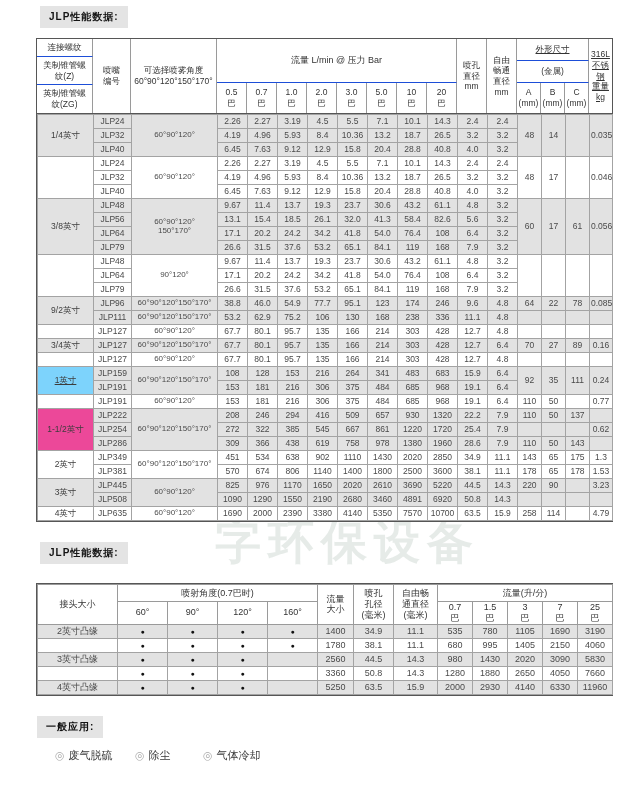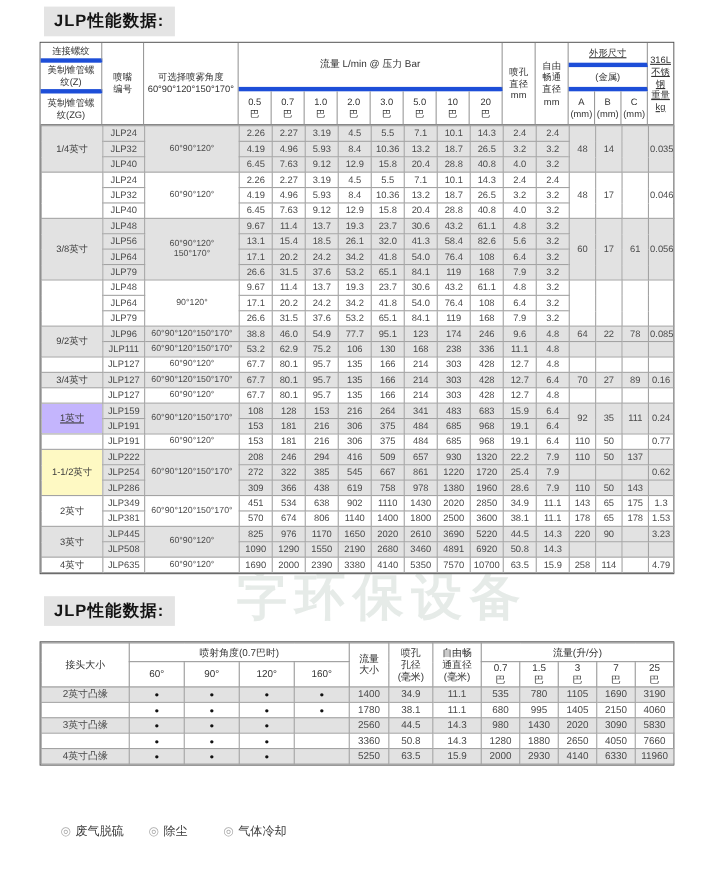--- a/index.html
+++ b/index.html
@@ -1,28 +1,28 @@
 <!DOCTYPE html>
 <html><head>
 <meta charset="utf-8">
 <style>
   html,body{margin:0;padding:0;background:#fff;}
   #page{position:relative;width:644px;height:793px;background:#fff;overflow:hidden;
         font-family:"Liberation Sans","DejaVu Sans",sans-serif;color:#333;}
   .sec-title{position:absolute;background:#e4e4e4;color:#141414;font-weight:bold;
-             font-size:15px;padding:4px 9px;letter-spacing:1px;}
+             font-size:10px;padding:4px 9px;letter-spacing:1px;}
   #watermark{position:absolute;left:215px;top:512px;font-size:46px;font-weight:bold;
              color:rgba(196,208,201,0.42);letter-spacing:7px;white-space:nowrap;}
 
   
   #t1{position:absolute;left:36px;top:38px;width:575px;border:1.5px solid #565656;box-sizing:content-box;background:#fff;}
   #t1-header{position:relative;height:74px;border-bottom:1px solid #565656;background:#fff;}
   .hc{position:absolute;box-sizing:border-box;display:flex;align-items:center;justify-content:center;
       text-align:center;font-size:8.5px;line-height:1.25;color:#333;white-space:pre-line;
-      border-right:1px solid #9a9a9a;border-bottom:4px solid #1d4ed8;}
+      border-right:1px solid #9a9a9a;border-bottom:1px solid #1d4ed8;}
   .hc.nb{border-bottom:none;} .hc.nr{border-right:none;text-decoration:underline;}
   .hrow{position:absolute;display:flex;}
   .hrow .hc{position:relative;height:100%;}
   #t1 table{border-collapse:collapse;table-layout:fixed;width:575px;}
   #t1 td{border:1px solid #a3a3a3;height:13px;padding:0 1px;text-align:center;vertical-align:middle;
          font-size:8.5px;color:#4a4a4a;line-height:1.05;white-space:pre-line;overflow:hidden;}
   #t1 tr.shaded td{background:#e2e2e2;}
   #t1 td.c-size{font-size:8.5px;color:#3c3c3c;}
   #t1 td.c-angle{font-size:8px;}
 
@@ -407,21 +407,21 @@
             <td>303</td>
             <td>428</td>
             <td>12.7</td>
             <td>4.8</td>
             <td></td>
             <td></td>
             <td></td>
             <td></td>
           </tr>
           <tr class="shaded">
-            <td class="c-size" rowspan="2" style="background: #c4b5fd; text-decoration: underline;">1英寸</td>
+            <td class="c-size" rowspan="2" style="background: #7dd3fc; text-decoration: underline;">1英寸</td>
             <td>JLP159</td>
             <td class="c-angle" rowspan="2" style="background: rgb(226, 226, 226);">60°90°120°150°170°</td>
             <td>108</td>
             <td>128</td>
             <td>153</td>
             <td>216</td>
             <td>264</td>
             <td>341</td>
             <td>483</td>
             <td>683</td>
@@ -458,21 +458,21 @@
             <td>685</td>
             <td>968</td>
             <td>19.1</td>
             <td>6.4</td>
             <td>110</td>
             <td>50</td>
             <td></td>
             <td>0.77</td>
           </tr>
           <tr class="shaded">
-            <td class="c-size" rowspan="3" style="background: #fef9c3;">1-1/2英寸</td>
+            <td class="c-size" rowspan="3" style="background: #ec4899;">1-1/2英寸</td>
             <td>JLP222</td>
             <td class="c-angle" rowspan="3" style="background: rgb(226, 226, 226);">60°90°120°150°170°</td>
             <td>208</td>
             <td>246</td>
             <td>294</td>
             <td>416</td>
             <td>509</td>
             <td>657</td>
             <td>930</td>
             <td>1320</td>
@@ -735,19 +735,20 @@
             <td>2000</td>
             <td>2930</td>
             <td>4140</td>
             <td>6330</td>
             <td>11960</td>
           </tr>
         </tbody>
     </table>
   </div>
 
+  <div class="sec-title" id="apps-title">一般应用:</div>
   <div id="apps-items">
       <span class="app-item" style="left: 55px;"><span class="app-bullet">◎</span><span>废气脱硫</span></span>
       <span class="app-item" style="left: 135px;"><span class="app-bullet">◎</span><span>除尘</span></span>
       <span class="app-item" style="left: 203px;"><span class="app-bullet">◎</span><span>气体冷却</span></span>
     </div>
 
 </div>
 
 </body></html>

